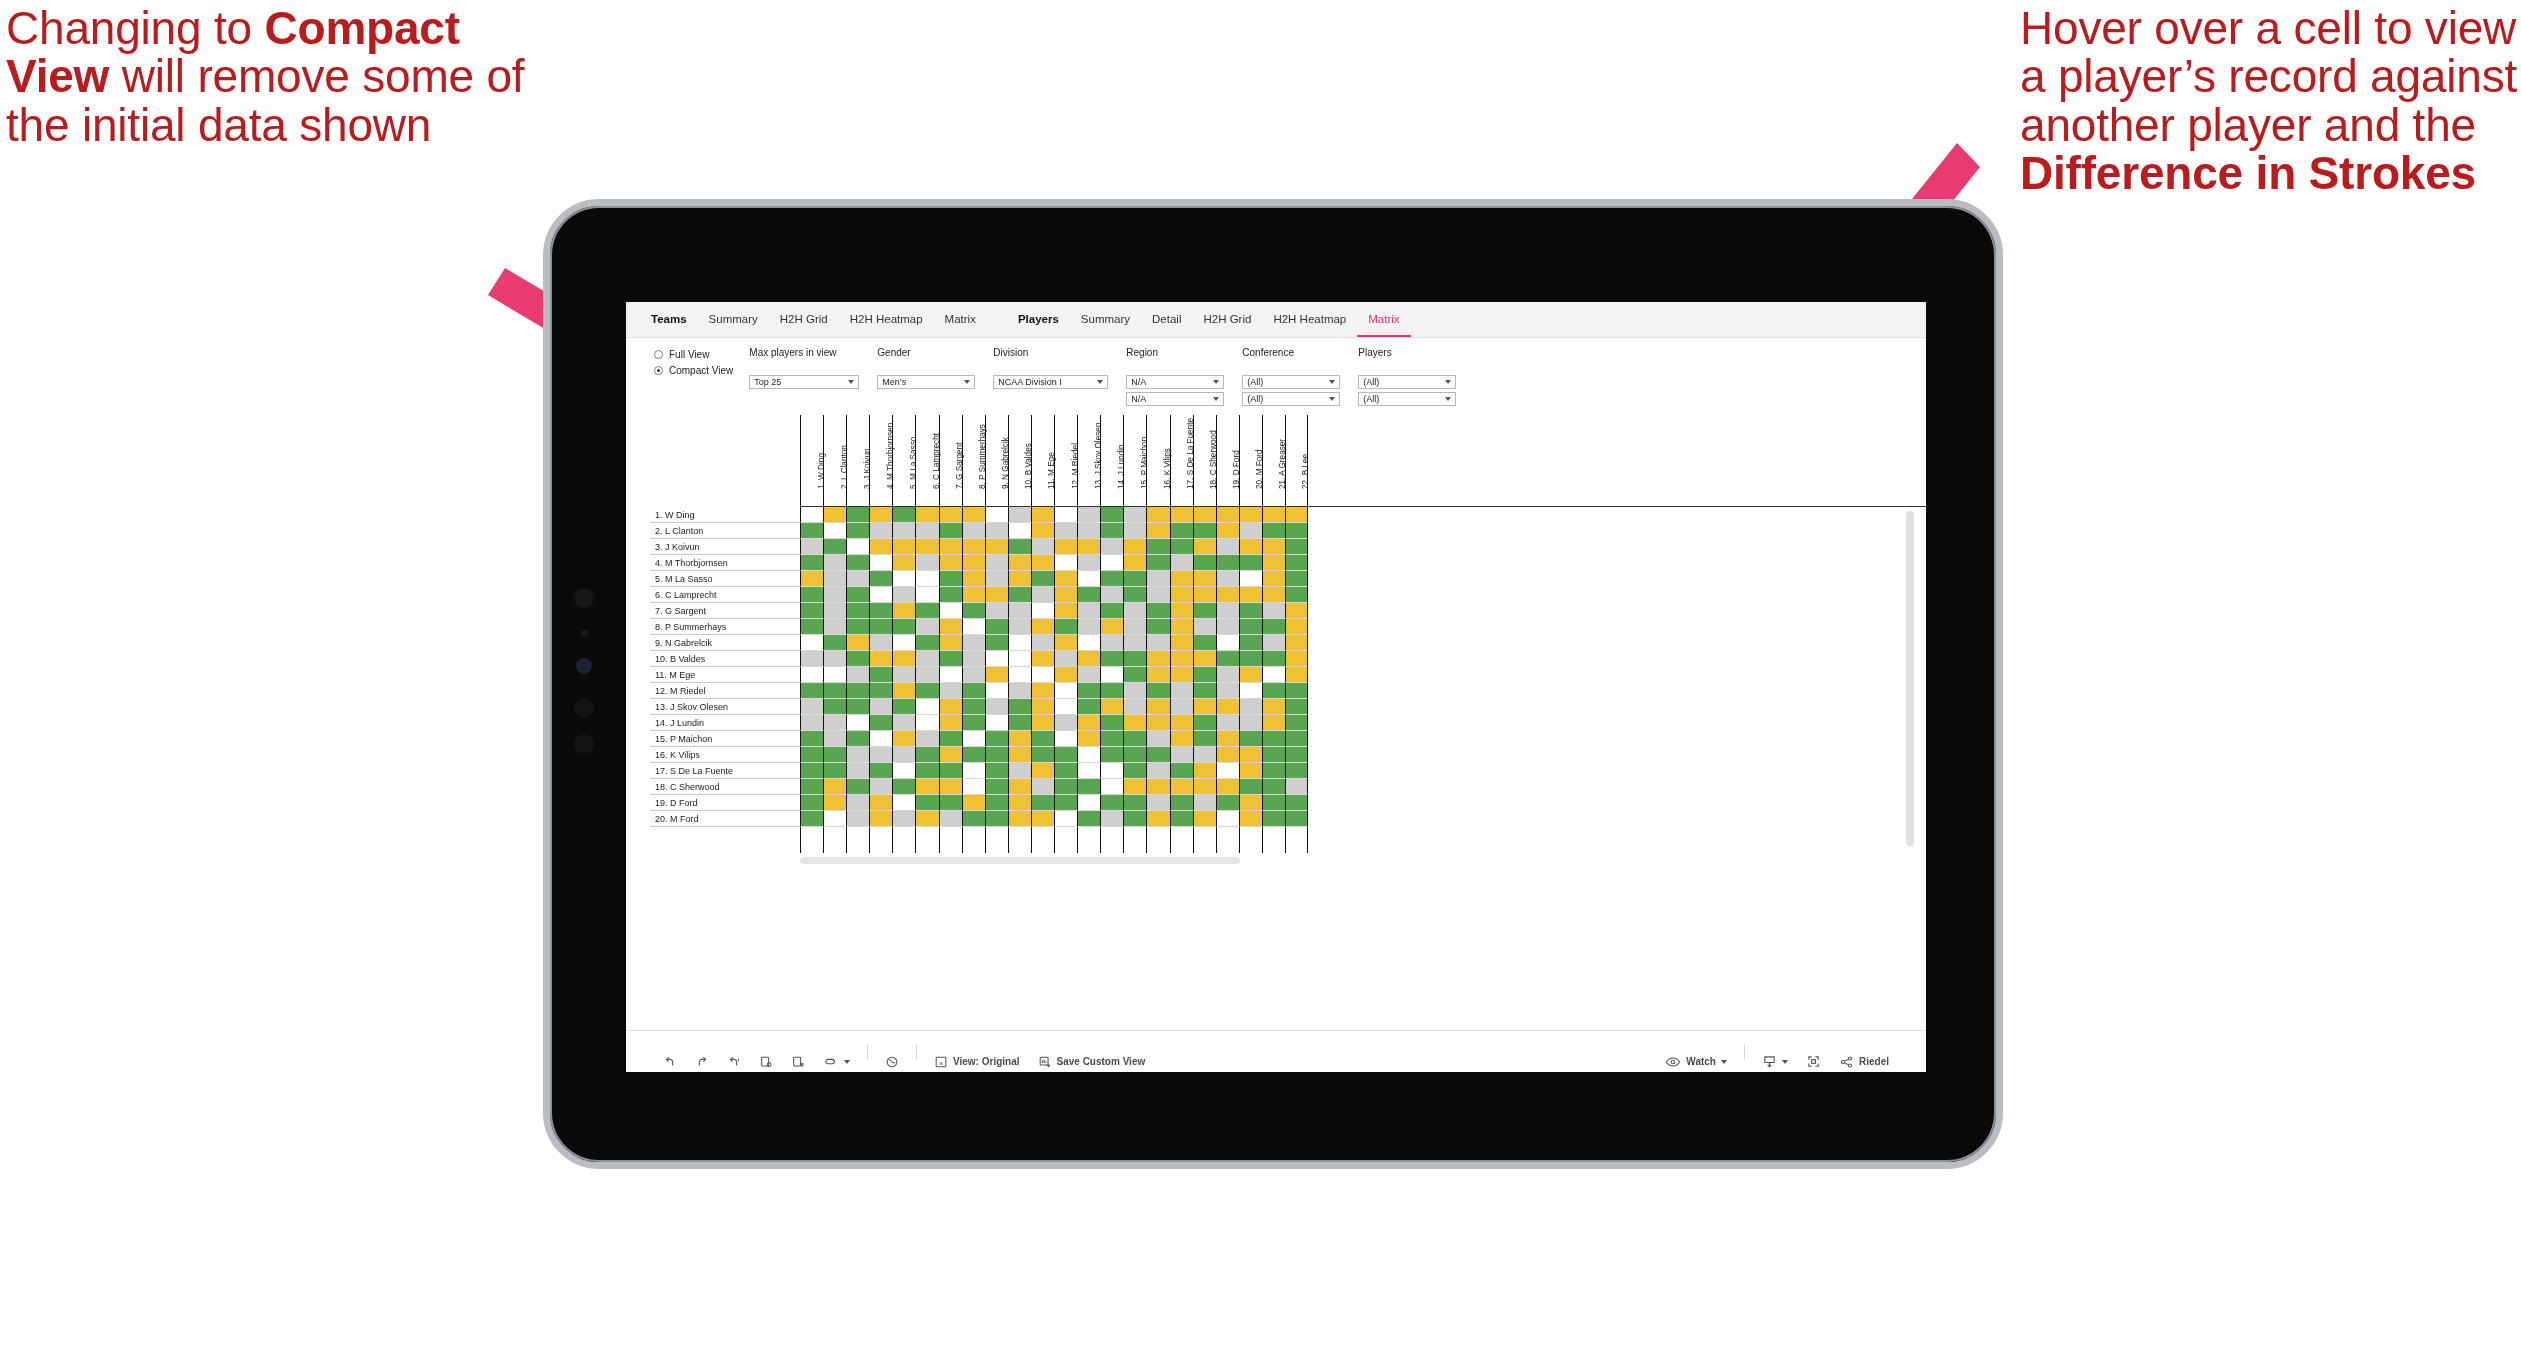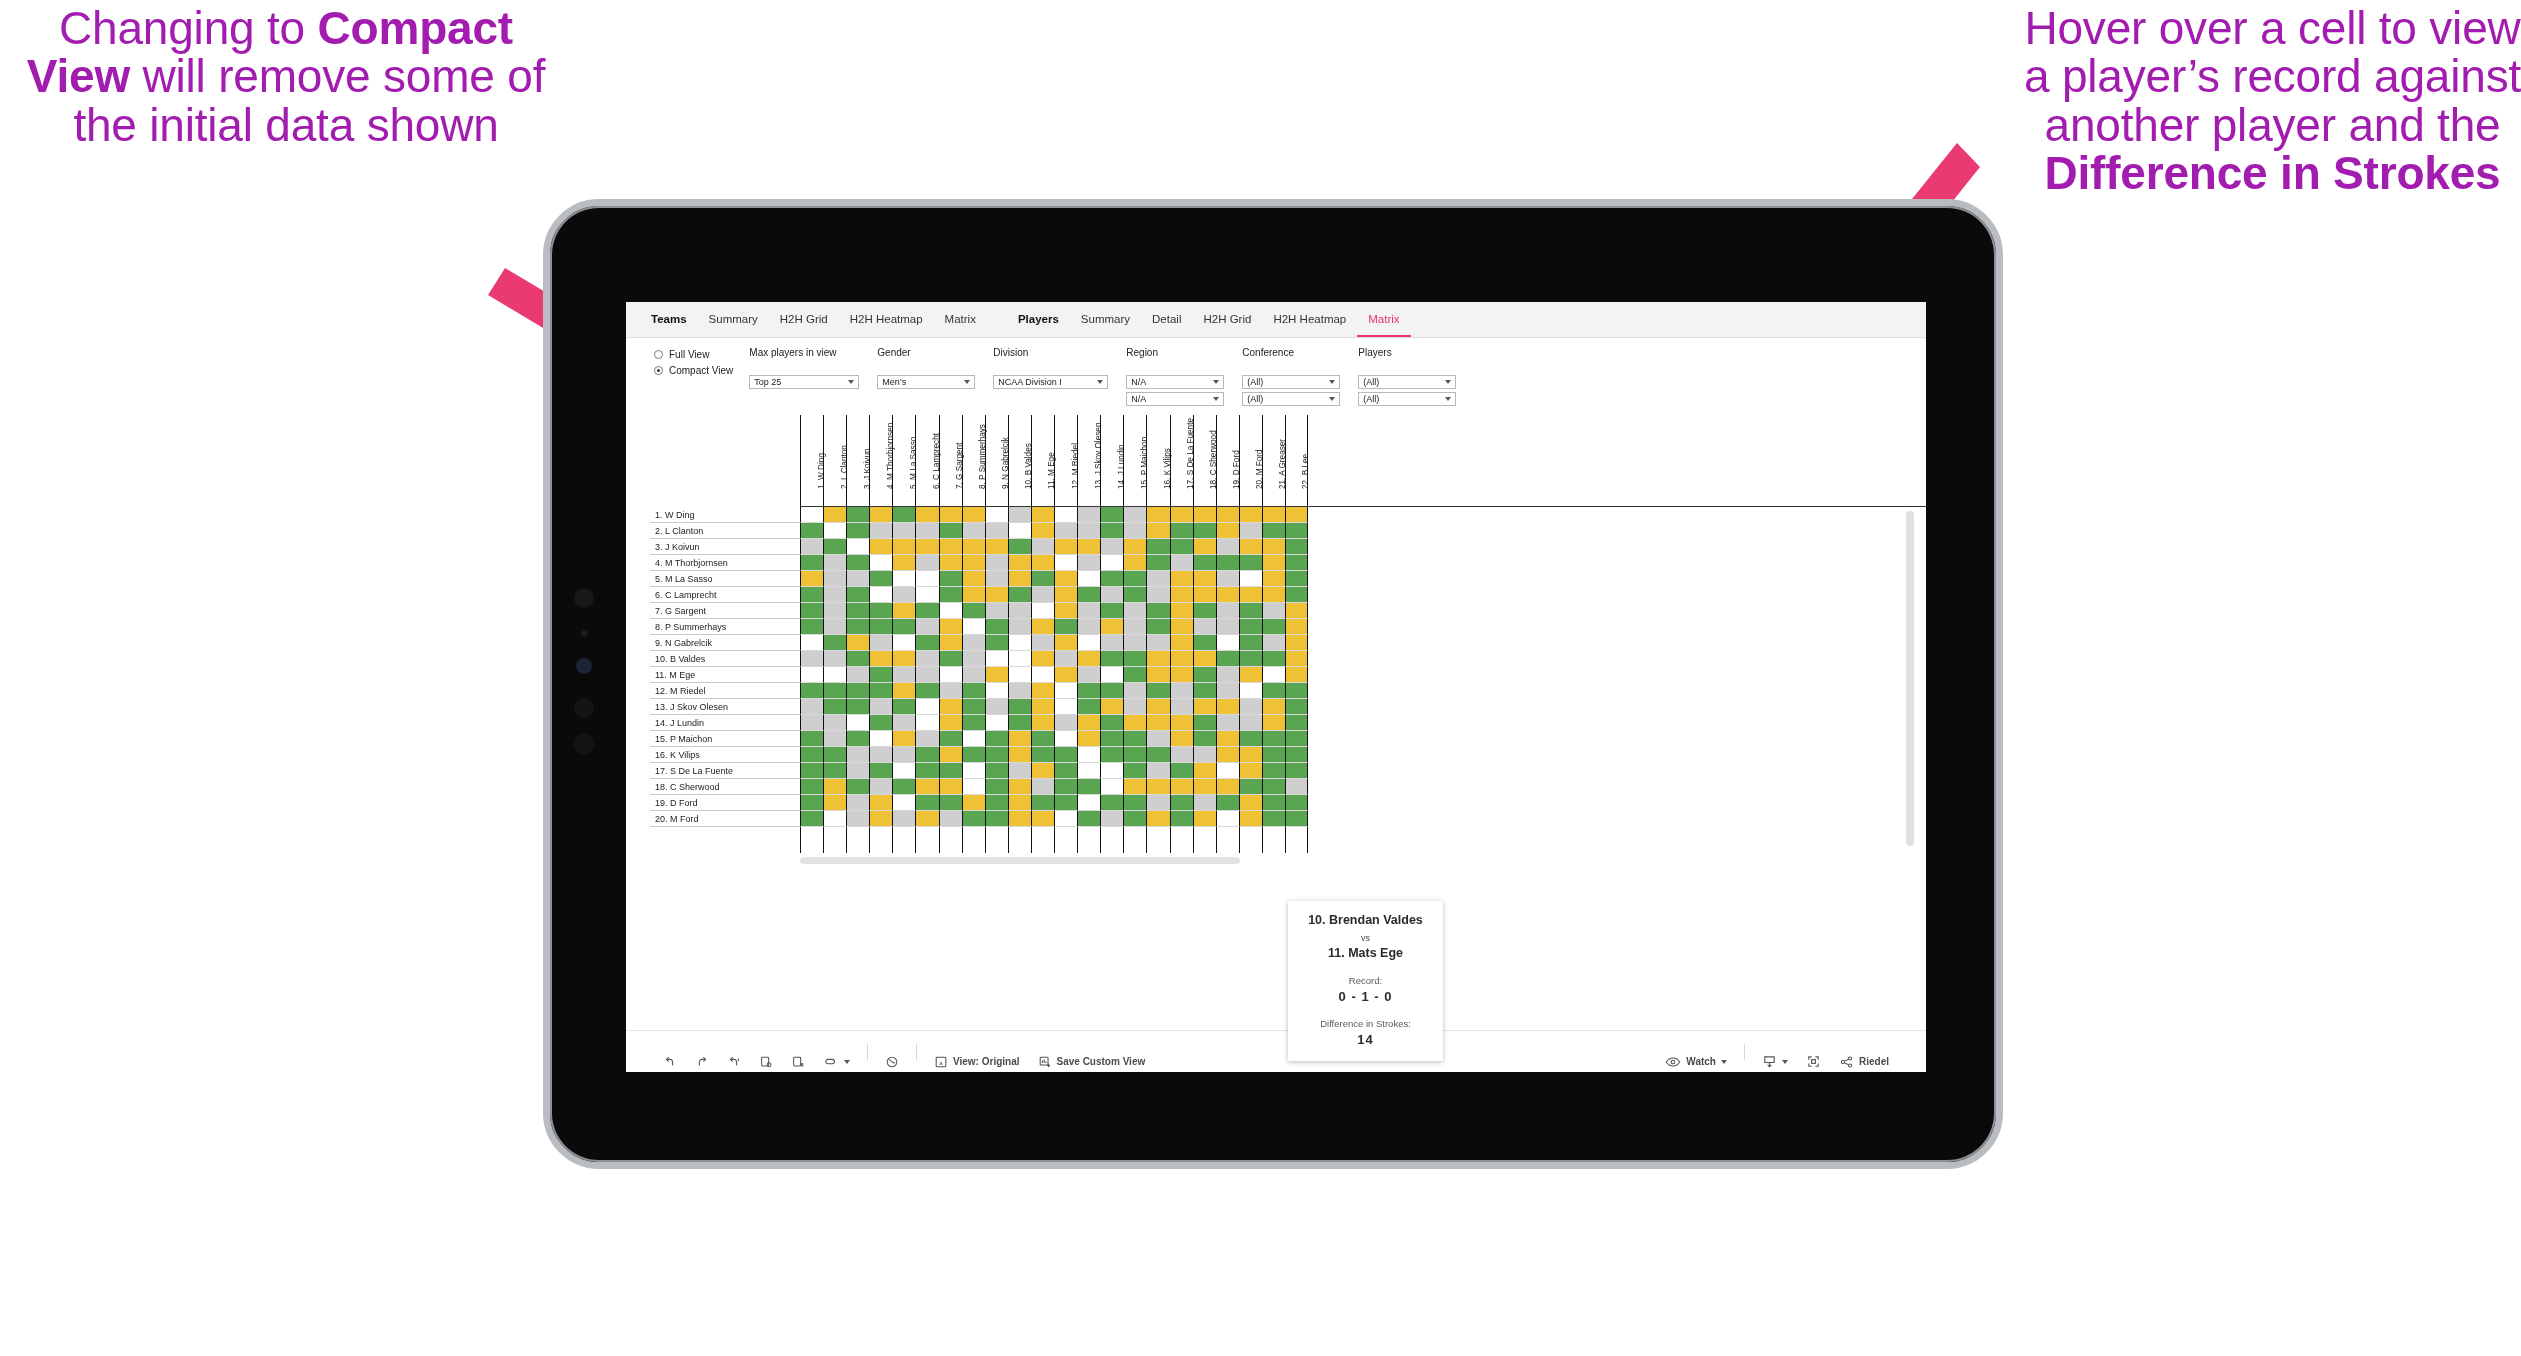--- a/index.html
+++ b/index.html
@@ -10,24 +10,23 @@
     font-family:"Liberation Sans", sans-serif;
     position:relative;
     overflow:hidden;
   }
 
   
   .annot {
     position:absolute;
     font-size:46px;
     line-height:1.05;
-    color:#a21caf;
+    color:#b91c1c;
     font-weight:400;
     letter-spacing:-0.2px;
-    text-align:center;
   }
   .annot b { font-weight:700; }
   #annot-left  { left:6px;  top:4px;  width:560px; }
   #annot-right { left:2020px; top:4px; width:505px; }
 
   .arrow-svg { position:absolute; left:0; top:0; width:2521px; height:1356px; pointer-events:none; }
 
   
   #tablet {
     position:absolute;
@@ -895,29 +894,20 @@
           <div class="footcell"></div>
           <div class="footcell"></div>
           <div class="footcell"></div>
           <div class="footcell"></div>
           <div class="footcell"></div>
           <div class="footcell"></div>
         </div>
       <div id="hscroll"></div>
       <div id="vscroll"></div>
 
-      <div id="tooltip">
-        <div class="tt-name">10. Brendan Valdes</div>
-        <div class="tt-vs">vs</div>
-        <div class="tt-name">11. Mats Ege</div>
-        <div class="tt-cap">Record:</div>
-        <div class="tt-val">0 - 1 - 0</div>
-        <div class="tt-cap">Difference in Strokes:</div>
-        <div class="tt-val">14</div>
-      </div>
     </div>
 
     <div id="toolbar">
       <div class="tb">
         <svg width="14" height="14" viewBox="0 0 16 16" fill="none" stroke="#555" stroke-width="1.2">
             <path d="M11 12V8a3 3 0 0 0-3-3H4"></path>
             <path d="M6.5 2.5 4 5l2.5 2.5"></path>
           </svg>
       </div>
       <div class="tb">

